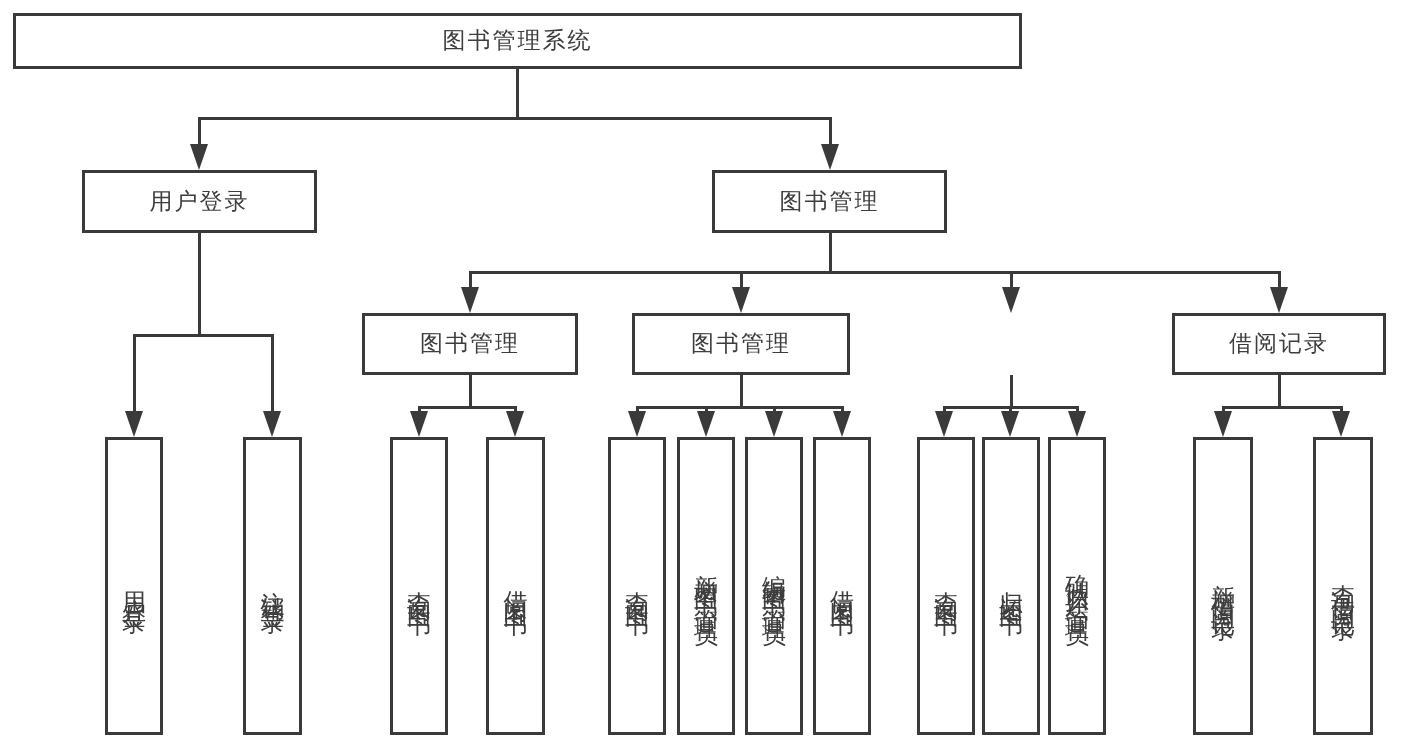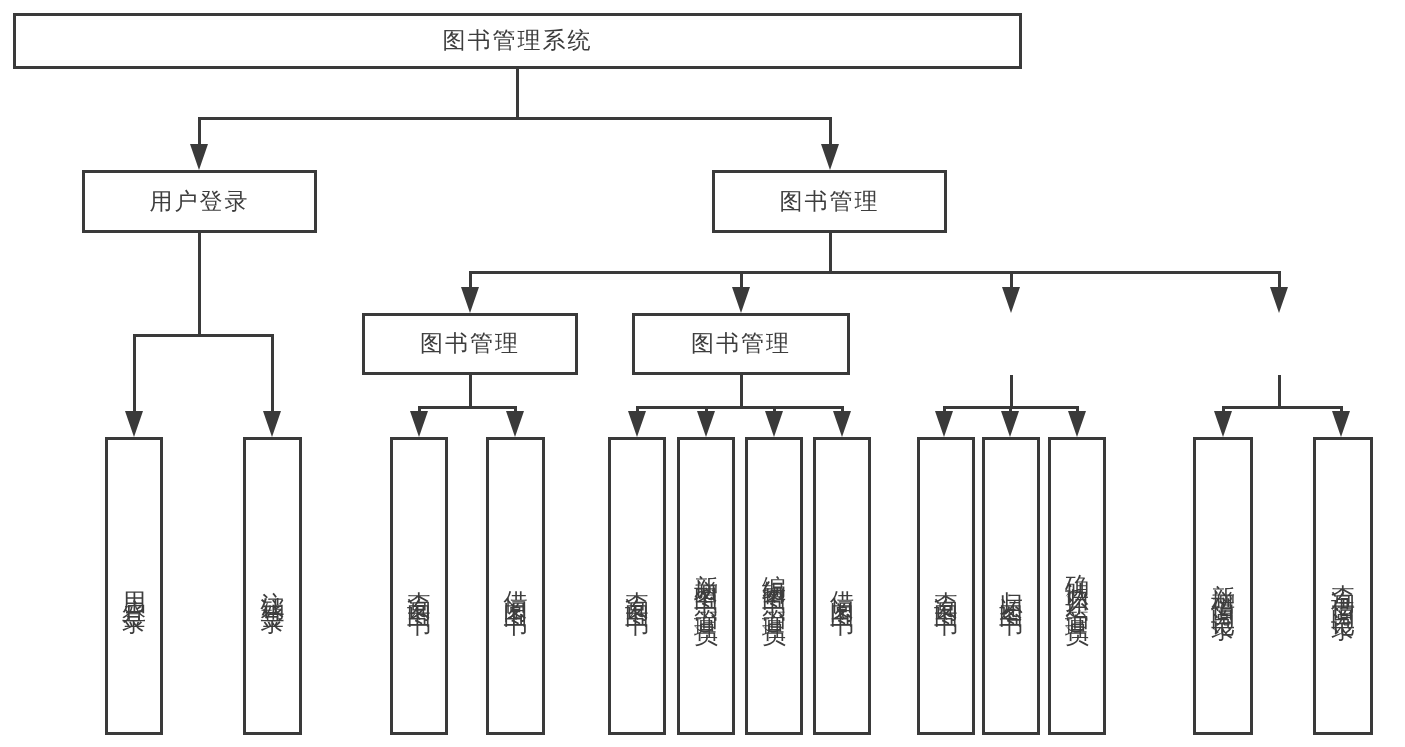--- a/index.html
+++ b/index.html
@@ -130,20 +130,23 @@
   <div class="box hbox" style="left:712px;top:170px;width:235px;height:63px">
     <span class="label">图书管理</span>
   </div>
 
   <div class="box hbox" style="left:362px;top:313px;width:216px;height:62px">
     <span class="label">图书管理</span>
   </div>
   <div class="box hbox" style="left:632px;top:313px;width:218px;height:62px">
     <span class="label">图书管理</span>
   </div>
+  <div class="box hbox" style="left:1172px;top:313px;width:214px;height:62px">
+    <span class="label">借阅记录</span>
+  </div>
 
   <div class="box vbox" style="left:105px;top:437px;width:58px;height:298px">
     <span class="vtext">用户登录</span>
   </div>
   <div class="box vbox" style="left:243px;top:437px;width:59px;height:298px">
     <span class="vtext">注销登录</span>
   </div>
 
   <div class="box vbox" style="left:390px;top:437px;width:58px;height:298px">
     <span class="vtext">查询图书</span>

